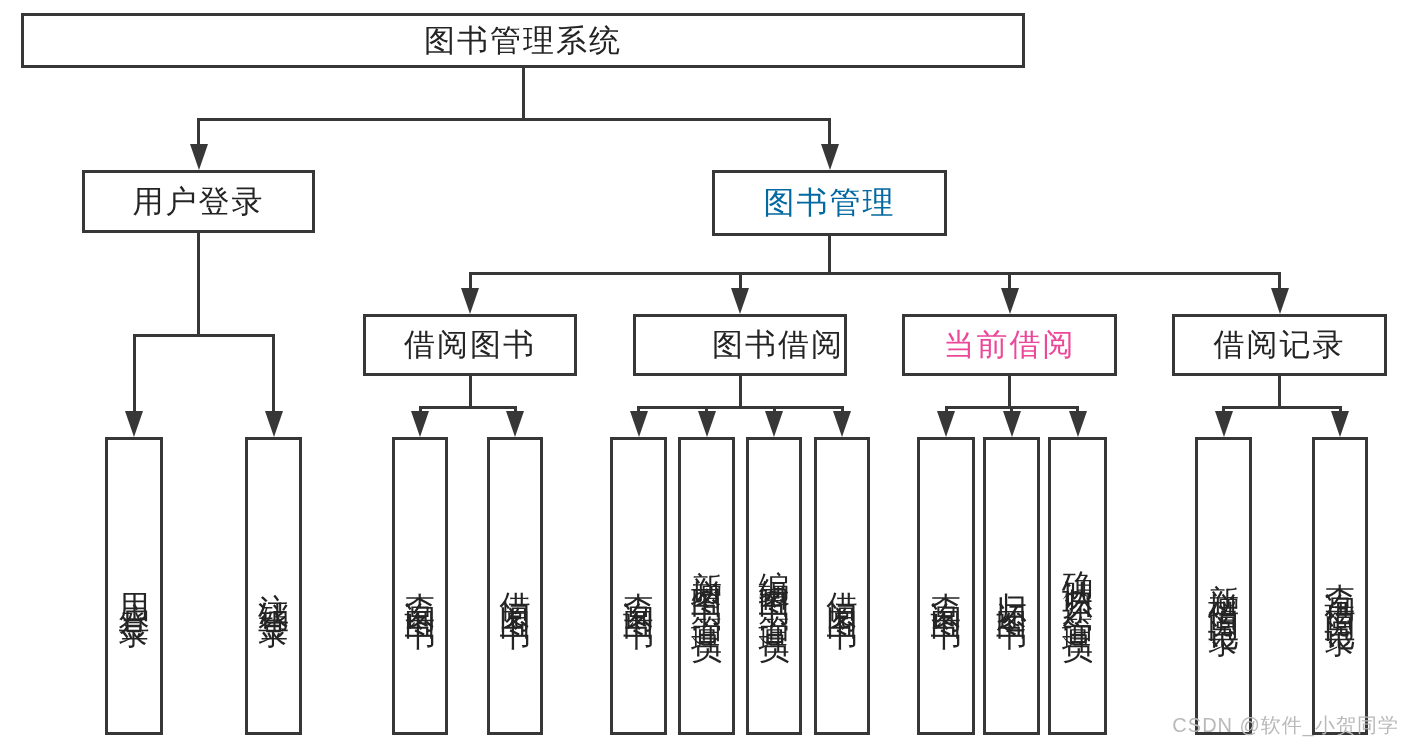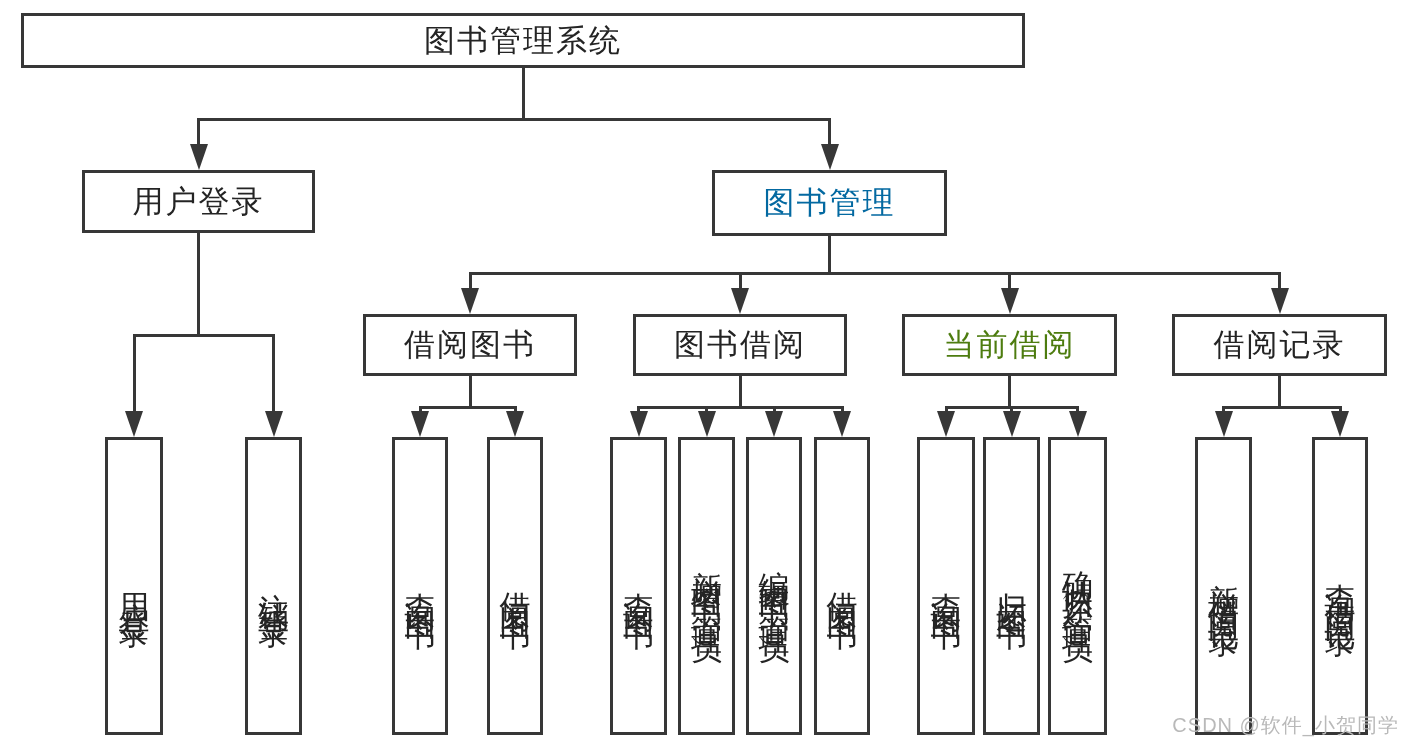--- a/index.html
+++ b/index.html
@@ -114,24 +114,24 @@
       </div>
       <div class="node h" style="left: 82px; top: 170px; width: 233px; height: 63px; border-color: rgb(55, 55, 55); color: rgb(36, 36, 36);">
         <span class="lbl">用户登录</span>
       </div>
       <div class="node h" style="left: 712px; top: 170px; width: 235px; height: 66px; border-color: rgb(55, 55, 55); color: #0369a1;">
         <span class="lbl">图书管理</span>
       </div>
       <div class="node h" style="left: 363px; top: 314px; width: 214px; height: 62px; border-color: rgb(55, 55, 55); color: rgb(36, 36, 36);">
         <span class="lbl">借阅图书</span>
       </div>
-      <div class="node h" style="left: 633px; top: 314px; width: 214px; height: 62px; border-color: rgb(55, 55, 55); color: rgb(36, 36, 36);">
+      <div class="node h" style="left: 633px; top: 314px; width: 214px; height: 62px; border-color: rgb(55, 55, 55); color: rgb(36, 36, 36); justify-content: flex-end;">
         <span class="lbl">图书借阅</span>
       </div>
-      <div class="node h" style="left: 902px; top: 314px; width: 215px; height: 62px; border-color: rgb(55, 55, 55); color: #4d7c0f; justify-content: center;">
+      <div class="node h" style="left: 902px; top: 314px; width: 215px; height: 62px; border-color: rgb(55, 55, 55); color: #ec4899; justify-content: center;">
         <span class="lbl">当前借阅</span>
       </div>
       <div class="node h" style="left: 1172px; top: 314px; width: 215px; height: 62px; border-color: rgb(55, 55, 55); color: rgb(36, 36, 36);">
         <span class="lbl">借阅记录</span>
       </div>
       <div class="node v" style="left: 105px; top: 437px; width: 58px; height: 298px; border-color: rgb(55, 55, 55); color: rgb(36, 36, 36);">
         <span class="lbl">用户登录</span>
       </div>
       <div class="node v" style="left: 245px; top: 437px; width: 57px; height: 298px; border-color: rgb(55, 55, 55); color: rgb(36, 36, 36);">
         <span class="lbl">注销登录</span>

